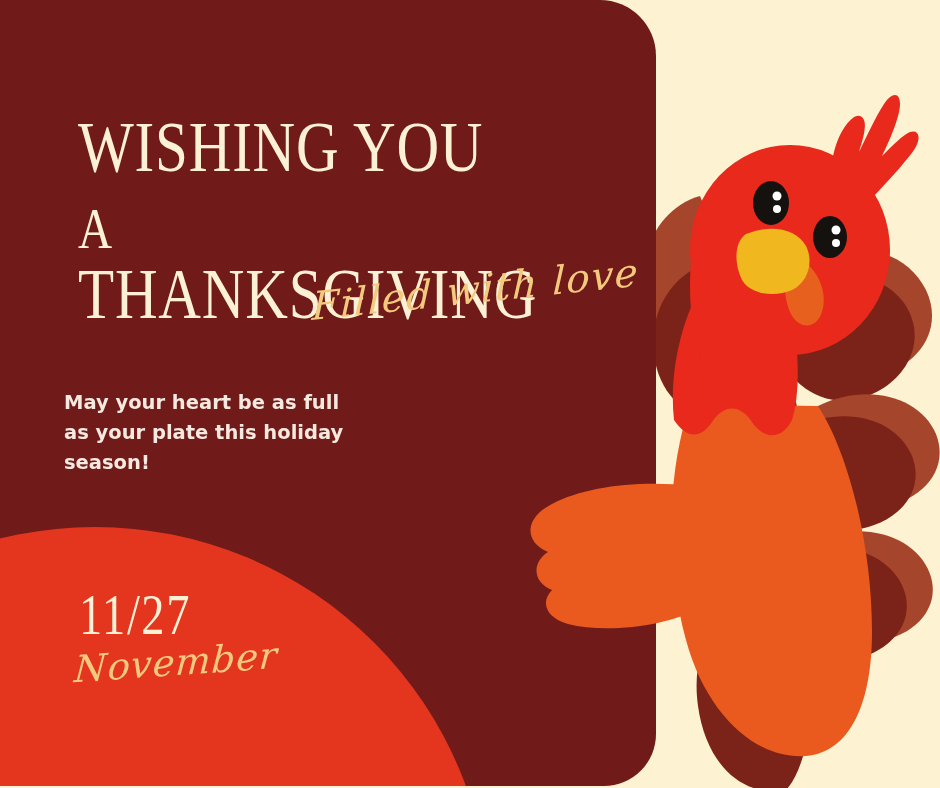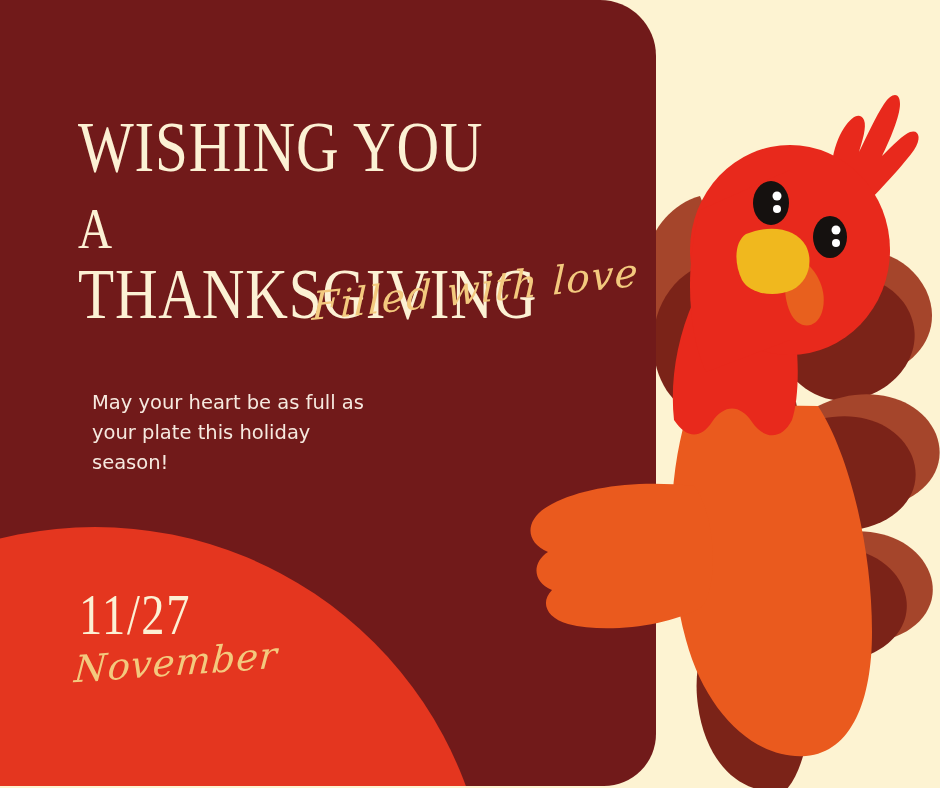--- a/index.html
+++ b/index.html
@@ -81,28 +81,28 @@
     font-size: 39px;
     font-weight: 400;
     letter-spacing: 1.5px;
     transform: rotate(-6deg) skewX(-8deg);
     transform-origin: left center;
     white-space: nowrap;
   }
 
   .body-copy {
     position: absolute;
-    left: 92px;
+    left: 64px;
     top: 388px;
     width: 300px;
     color: #F6E9DF;
     font-family: "DejaVu Sans", sans-serif;
     font-size: 19.5px;
     line-height: 1.55;
-    font-weight: 400;
+    font-weight: 700;
   }
 
   .date-num {
     position: absolute;
     left: 79px;
     top: 586px;
     color: #FCF1D4;
     font-family: "Liberation Serif", serif;
     font-size: 58px;
     line-height: 1;

